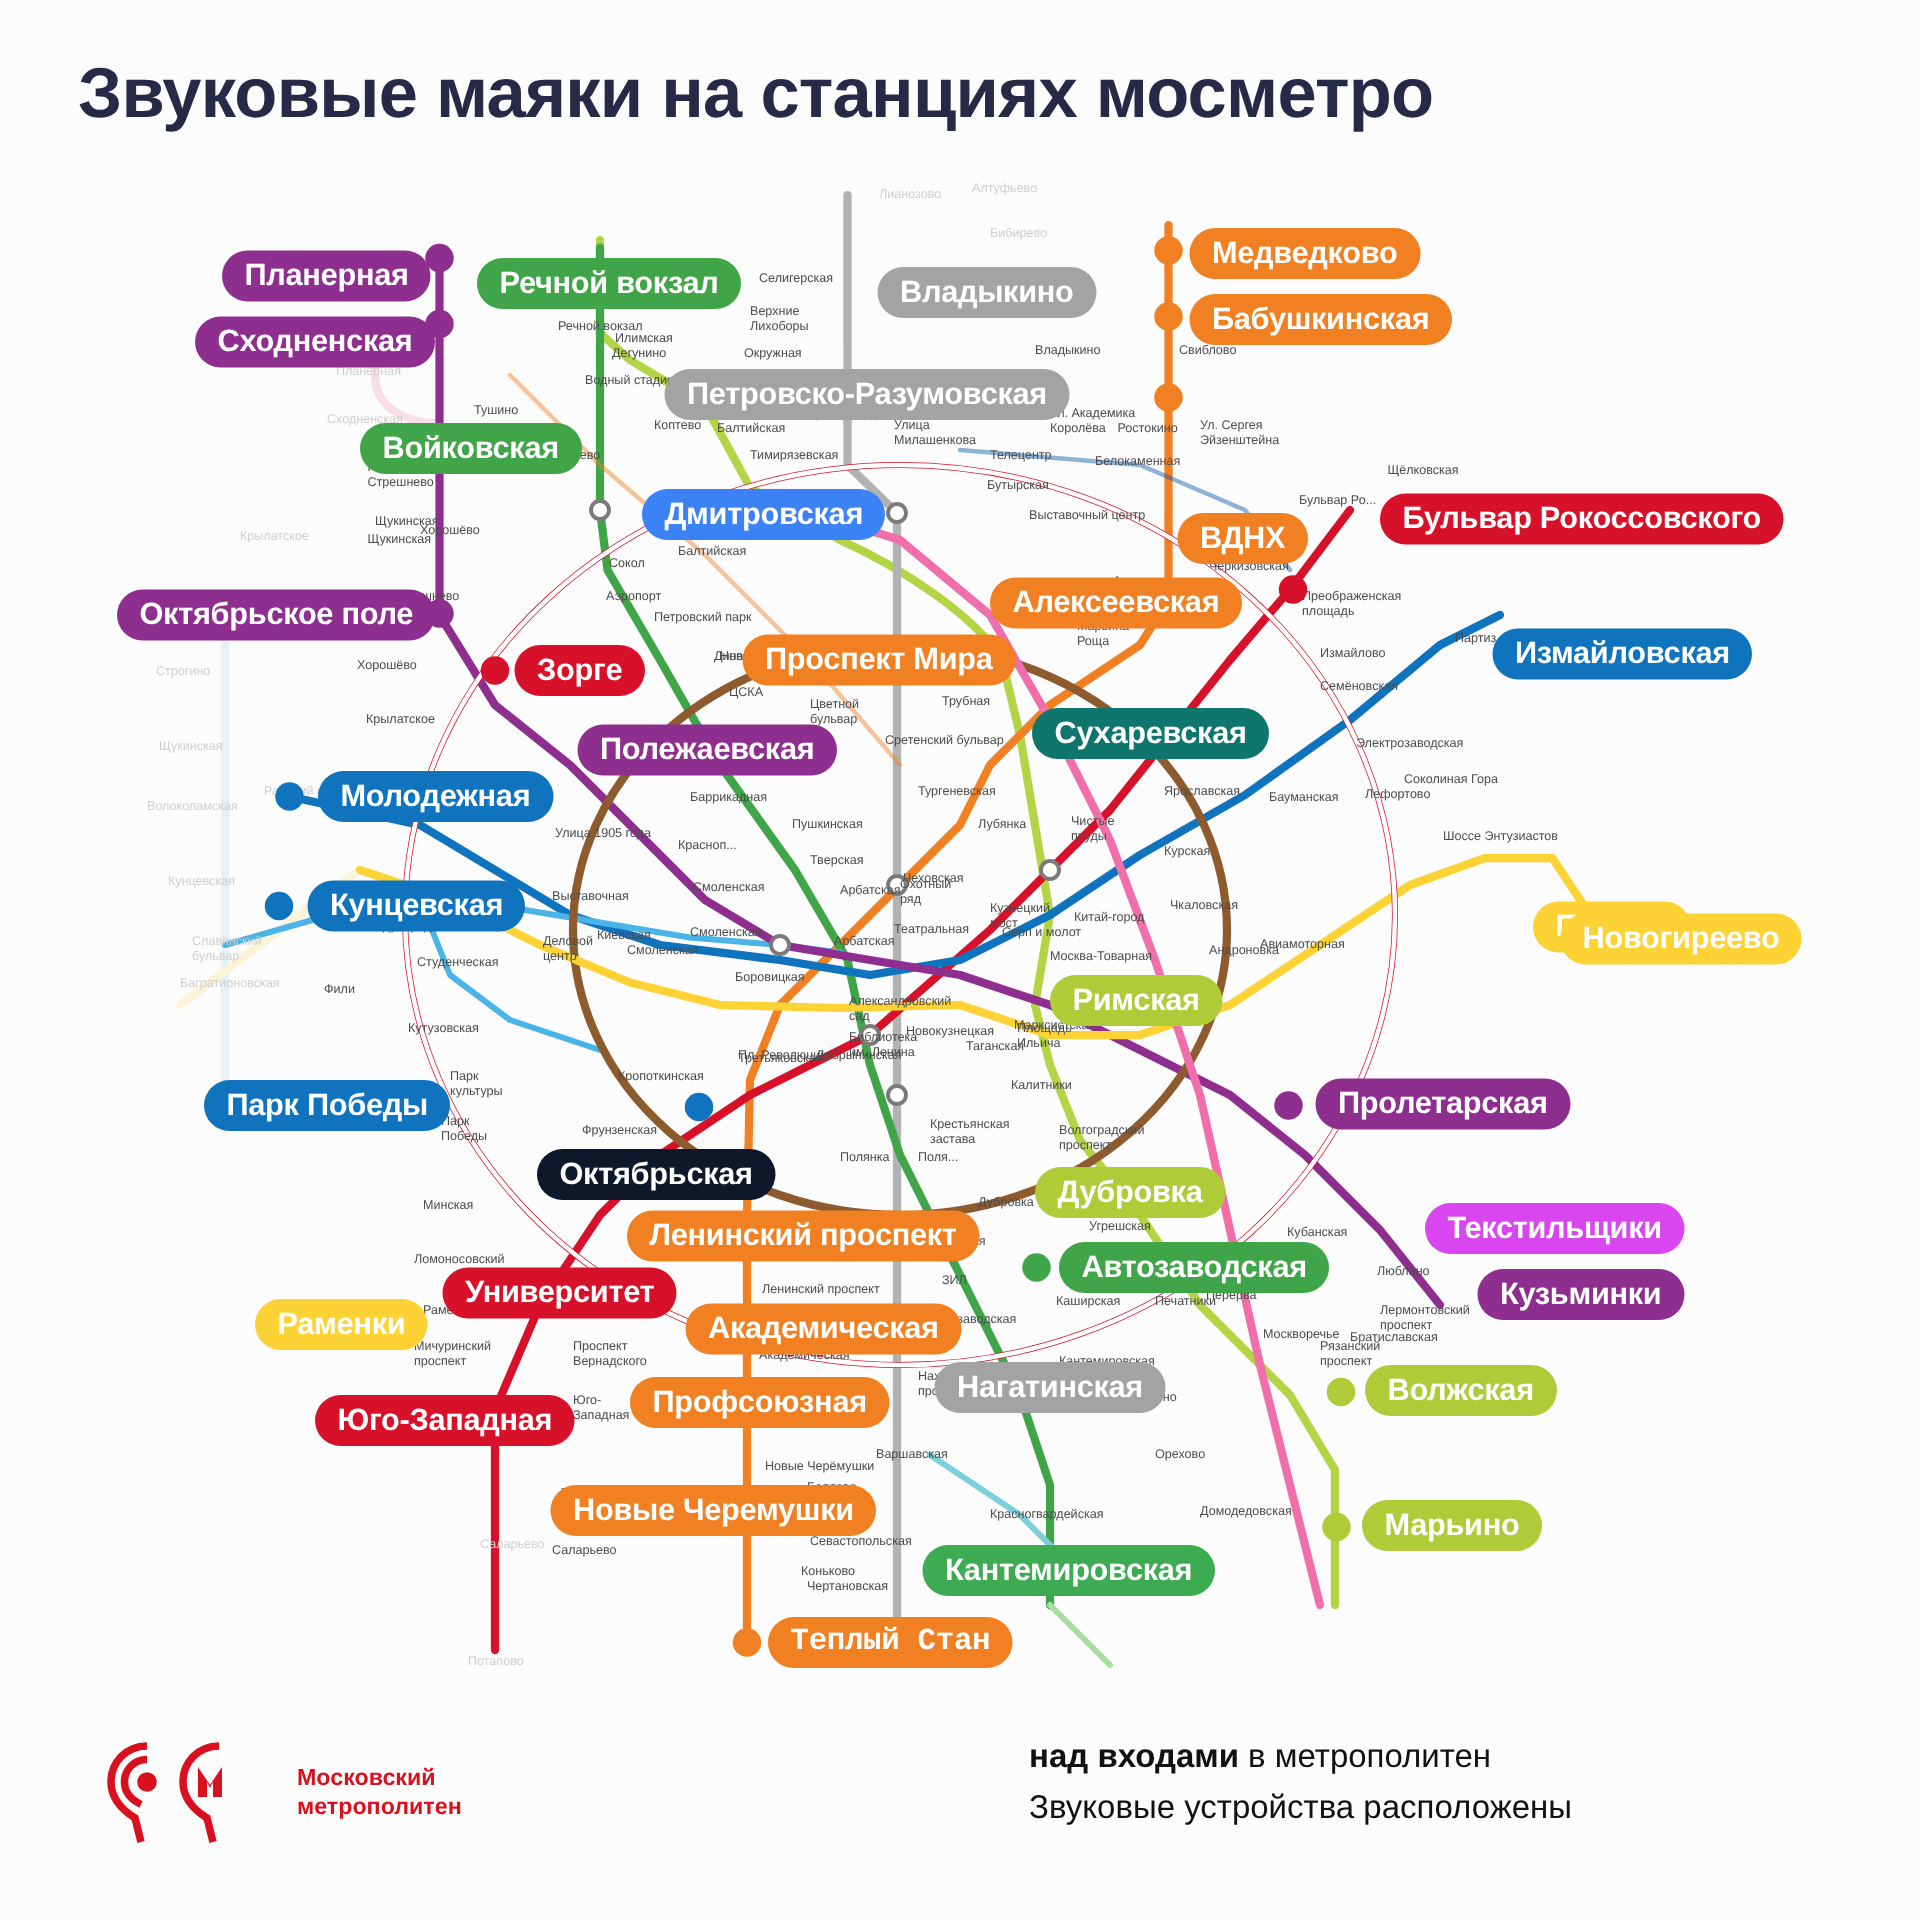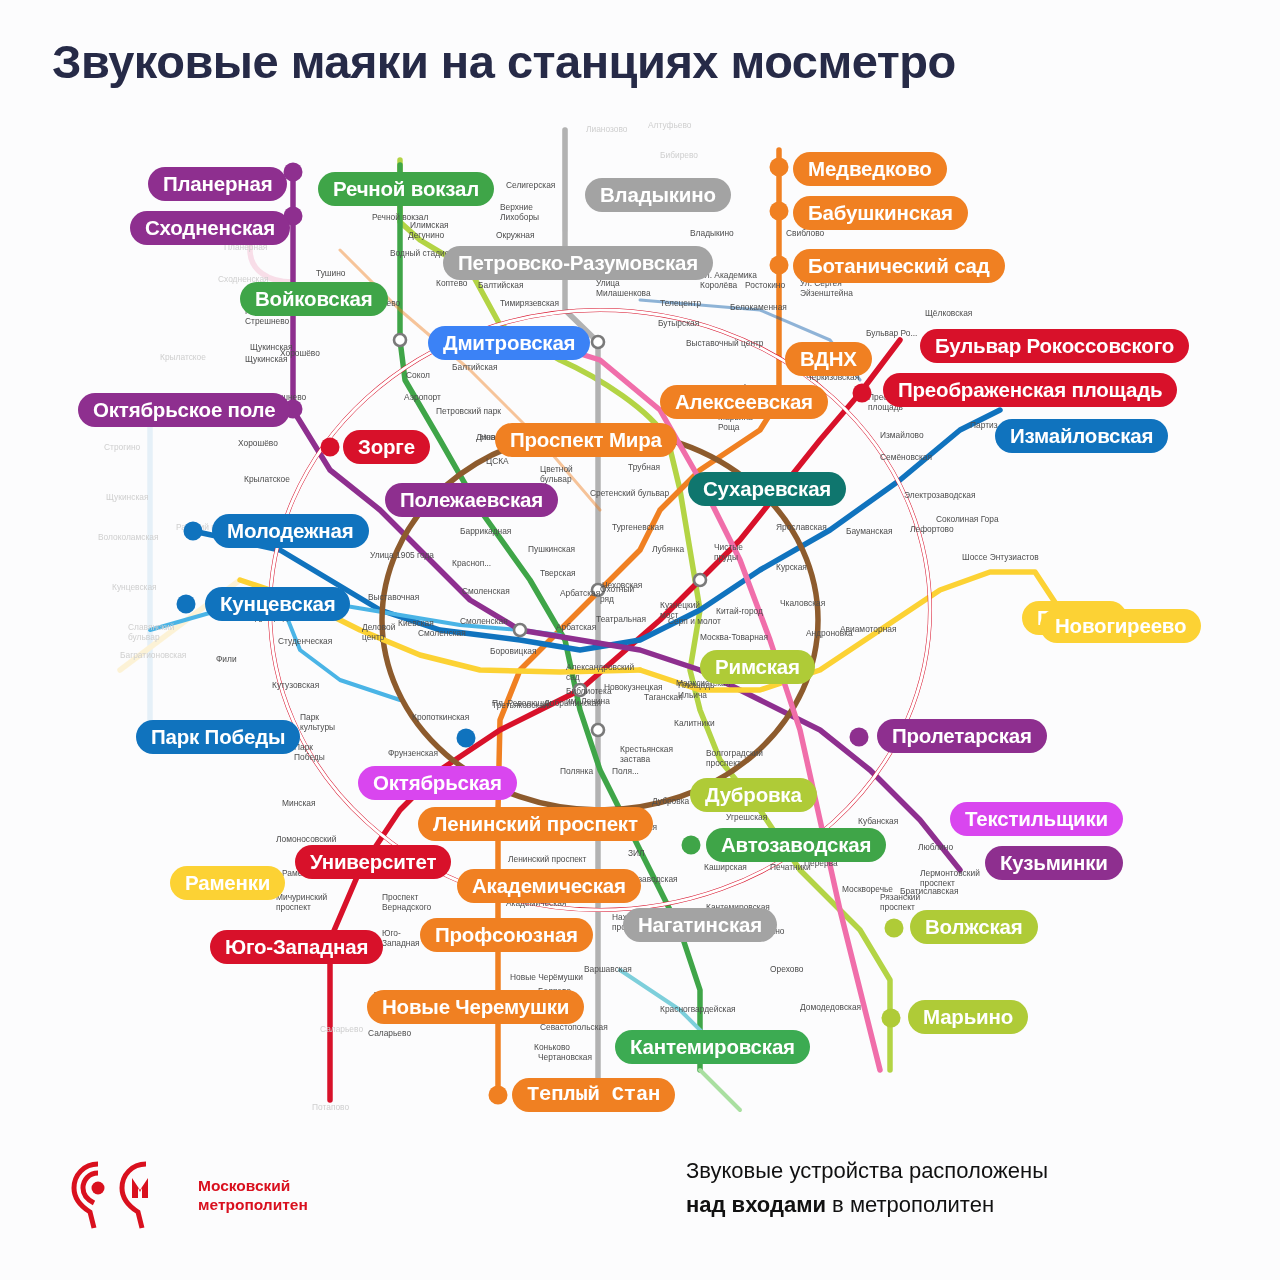--- a/index.html
+++ b/index.html
@@ -335,28 +335,26 @@
         <div class="pill" style="left: 148px; top: 57px; background: rgb(142, 47, 143);">Планерная</div>
         <div class="sdot" style="left: 293px; top: 106px; background: rgb(142, 47, 143);"></div>
         <div class="pill" style="left: 130px; top: 101px; background: rgb(142, 47, 143);">Сходненская</div>
         <div class="pill" style="left: 318px; top: 62px; background: rgb(63, 165, 72);">Речной вокзал</div>
         <div class="pill" style="left: 585px; top: 68px; background: rgb(163, 163, 163);">Владыкино</div>
         <div class="sdot" style="left: 779px; top: 57px; background: rgb(240, 128, 34);"></div>
         <div class="pill" style="left: 793px; top: 42px; background: rgb(240, 128, 34);">Медведково</div>
         <div class="sdot" style="left: 779px; top: 101px; background: rgb(240, 128, 34);"></div>
         <div class="pill" style="left: 793px; top: 86px; background: rgb(240, 128, 34);">Бабушкинская</div>
         <div class="sdot" style="left: 779px; top: 155px; background: rgb(240, 128, 34);"></div>
-        <div class="pill" style="left: 793px; top: 139px; background: rgb(240, 128, 34);">Ботанический сад</div>
         <div class="pill" style="left: 443px; top: 136px; background: rgb(163, 163, 163);">Петровско-Разумовская</div>
         <div class="pill" style="left: 240px; top: 172px; background: rgb(63, 165, 72);">Войковская</div>
         <div class="pill" style="left: 428px; top: 216px; background: #3b82f6;">Дмитровская</div>
         <div class="pill" style="left: 785px; top: 232px; background: rgb(240, 128, 34);">ВДНХ</div>
         <div class="pill" style="left: 920px; top: 219px; background: rgb(216, 17, 42);">Бульвар Рокоссовского</div>
         <div class="sdot" style="left: 862px; top: 283px; background: rgb(216, 17, 42);"></div>
-        <div class="pill" style="left: 883px; top: 263px; background: rgb(216, 17, 42);">Преображенская площадь</div>
         <div class="pill" style="left: 660px; top: 275px; background: rgb(240, 128, 34);">Алексеевская</div>
         <div class="sdot" style="left: 293px; top: 299px; background: rgb(142, 47, 143);"></div>
         <div class="pill" style="left: 78px; top: 283px; background: rgb(142, 47, 143);">Октябрьское поле</div>
         <div class="sdot" style="left: 330px; top: 337px; background: rgb(216, 17, 42);"></div>
         <div class="pill" style="left: 343px; top: 320px; background: rgb(216, 17, 42);">Зорге</div>
         <div class="sdot" style="left: 661px; top: 331px; background: rgb(240, 128, 34);"></div>
         <div class="pill" style="left: 495px; top: 313px; background: rgb(240, 128, 34);">Проспект Мира</div>
         <div class="pill" style="left: 995px; top: 309px; background: rgb(16, 115, 190);">Измайловская</div>
         <div class="pill" style="left: 385px; top: 373px; background: rgb(142, 47, 143);">Полежаевская</div>
         <div class="pill" style="left: 688px; top: 362px; background: #0f766e;">Сухаревская</div>
@@ -364,21 +362,21 @@
         <div class="pill" style="left: 212px; top: 404px; background: rgb(16, 115, 190);">Молодежная</div>
         <div class="pill" style="left: 1022px; top: 455px; background: rgb(252, 210, 52); margin-top: 36px;">Перово</div>
         <div class="sdot" style="left: 186px; top: 494px; background: rgb(16, 115, 190);"></div>
         <div class="pill" style="left: 205px; top: 477px; background: rgb(16, 115, 190);">Кунцевская</div>
         <div class="pill" style="left: 1040px; top: 499px; background: rgb(252, 210, 52);">Новогиреево</div>
         <div class="pill" style="left: 700px; top: 540px; background: rgb(175, 203, 55);">Римская</div>
         <div class="sdot" style="left: 466px; top: 628px; background: rgb(16, 115, 190);"></div>
         <div class="pill" style="left: 136px; top: 610px; background: rgb(16, 115, 190);">Парк Победы</div>
         <div class="sdot" style="left: 859px; top: 627px; background: rgb(142, 47, 143);"></div>
         <div class="pill" style="left: 877px; top: 609px; background: rgb(142, 47, 143); text-align: center;">Пролетарская</div>
-        <div class="pill" style="left: 358px; top: 656px; background: #d946ef;">Октябрьская</div>
+        <div class="pill" style="left: 358px; top: 656px; background: #0f172a;">Октябрьская</div>
         <div class="pill" style="left: 690px; top: 668px; background: rgb(175, 203, 55);">Дубровка</div>
         <div class="pill" style="left: 418px; top: 697px; background: rgb(240, 128, 34);">Ленинский проспект</div>
         <div class="pill" style="left: 950px; top: 692px; background: #d946ef;">Текстильщики</div>
         <div class="sdot" style="left: 691px; top: 735px; background: rgb(63, 165, 72);"></div>
         <div class="pill" style="left: 706px; top: 718px; background: rgb(63, 165, 72);">Автозаводская</div>
         <div class="pill" style="left: 295px; top: 735px; background: rgb(216, 17, 42);">Университет</div>
         <div class="pill" style="left: 985px; top: 736px; background: rgb(142, 47, 143);">Кузьминки</div>
         <div class="pill" style="left: 170px; top: 756px; background: rgb(252, 210, 52);">Раменки</div>
         <div class="pill" style="left: 457px; top: 759px; background: rgb(240, 128, 34);">Академическая</div>
         <div class="pill" style="left: 623px; top: 798px; background: rgb(163, 163, 163);">Нагатинская</div>
@@ -409,20 +407,20 @@
           <path d="M78,6 C64,6 54,17 54,30 C54,41 62,49 70,54 L74,70"></path>
         </g>
         <path d="M64,40 L64,20 L72,32 L80,20 L80,40 L74,40 L74,30 L72,34 L70,30 L70,40 Z" fill="#d9101e"></path>
       </svg>
       <div class="logo-txt">
         <div>Московский</div>
         <div>метрополитен</div>
       </div>
     </div>
     <div class="note">
-      <div>Звуковые устройства расположены</div>
       <div>
         <b>над входами</b><span class="light"> в метрополитен</span>
       </div>
+      <div>Звуковые устройства расположены</div>
     </div>
   </div>
 
 </div>
 
 </body></html>

